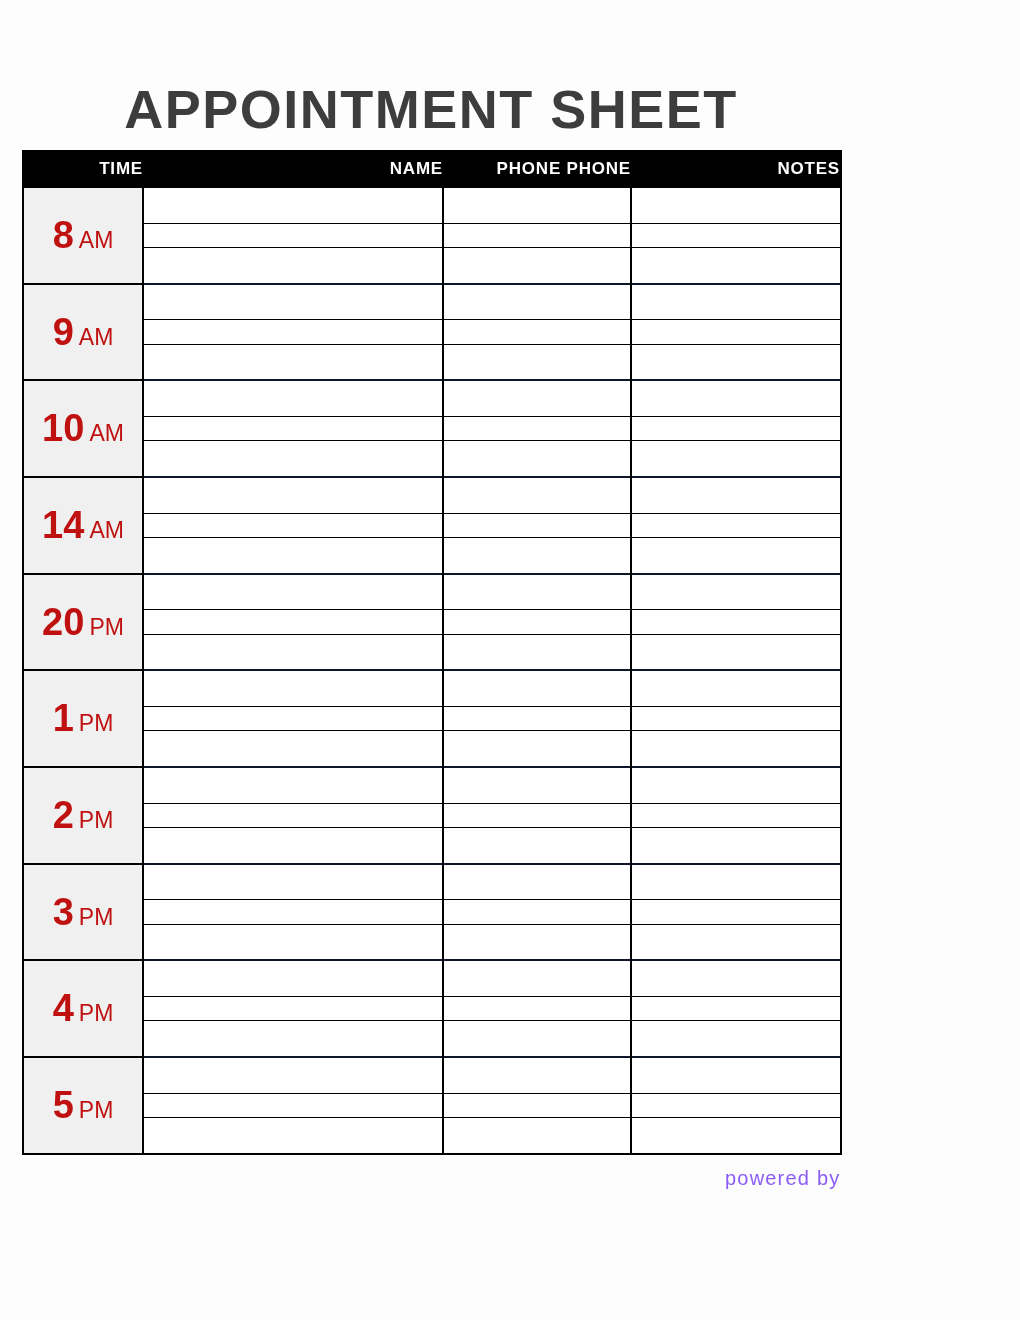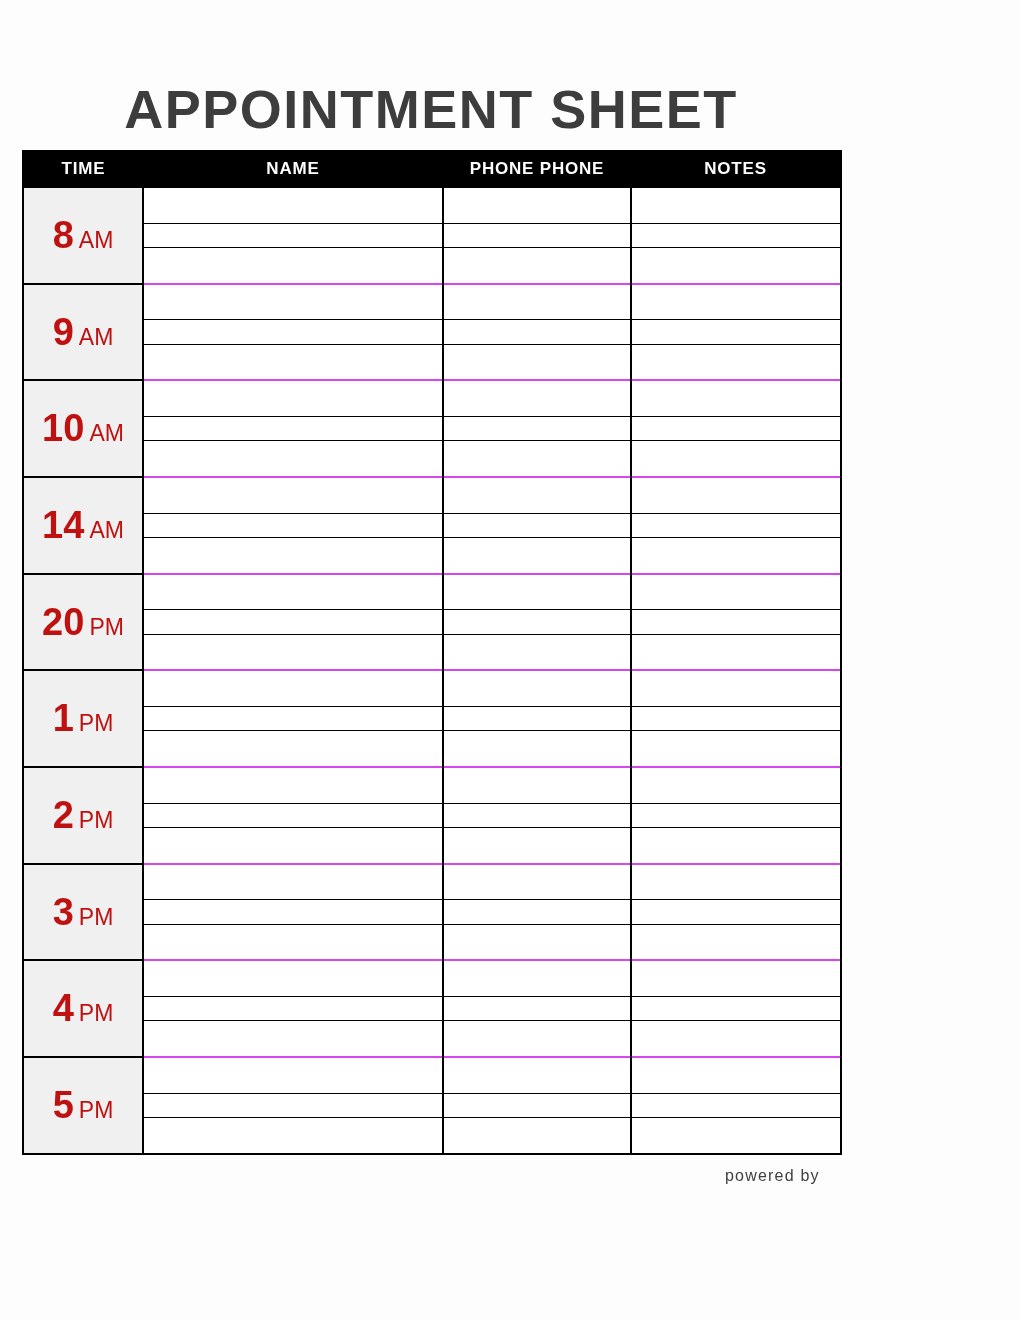--- a/index.html
+++ b/index.html
@@ -41,34 +41,34 @@
   col.c-name  { width: 300px; }
   col.c-phone { width: 188px; }
   col.c-notes { width: 210px; }
   thead th {
     background: #000000;
     color: #ffffff;
     font-size: 17px;
     font-weight: bold;
     letter-spacing: 0.8px;
     height: 34px;
-    text-align: center;
+    text-align: right;
     vertical-align: middle;
     border-bottom: 2px solid #000;
     padding: 0;
   }
   td {
     border-left: 2px solid #000;
     border-right: 2px solid #000;
     border-top: 1.5px solid #000;
     border-bottom: 1.5px solid #000;
     padding: 0;
     background: #ffffff;
   }
-  tr.block-start td { border-top: 2px solid #d946ef; }
+  tr.block-start td { border-top: 2px solid #0f172a; }
   td.time-cell {
     background: #f0f0f0;
     border: 2px solid #000;
     text-align: center;
     vertical-align: middle;
     white-space: nowrap;
   }
   .time-num {
     color: #c01111;
     font-size: 38px;
@@ -79,22 +79,22 @@
     font-size: 23px;
     font-weight: normal;
     margin-left: 5px;
   }
   .footer {
     width: fit-content;
     margin-left: 717px;
     margin-top: 12px;
   }
   .powered-by {
-    font-size: 16px;
-    color: #404040;
+    font-size: 20px;
+    color: #8b5cf6;
     letter-spacing: 1.2px;
     padding-left: 8px;
     line-height: 1.1;
   }
   .brand {
     font-size: 31px;
     line-height: 1.15;
     letter-spacing: 0.2px;
   }
   .brand-primary { color: #1a1a1a; }

